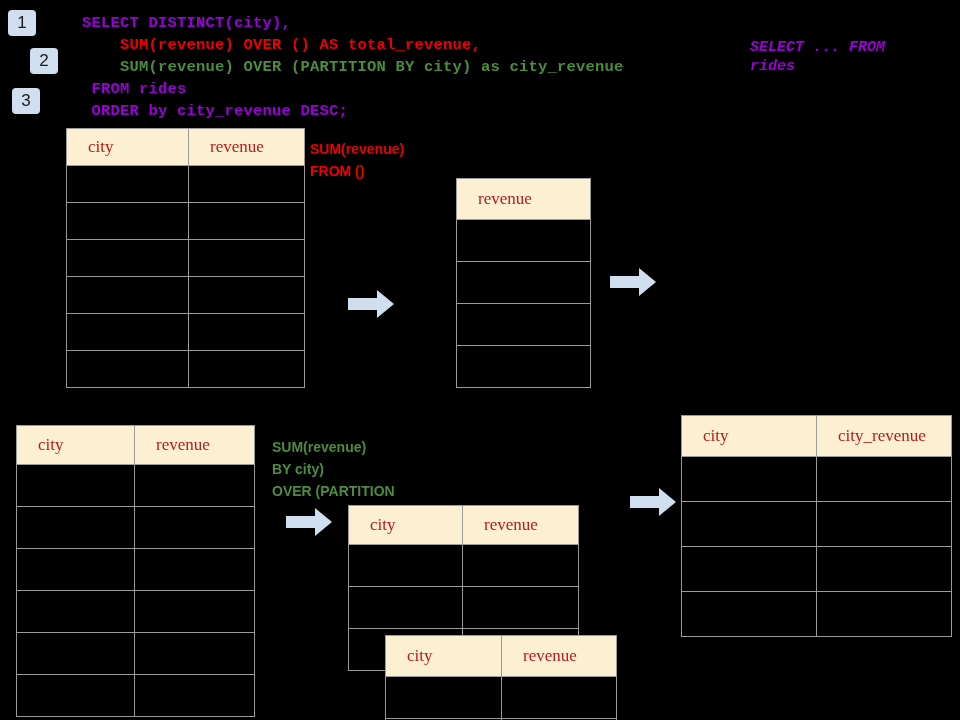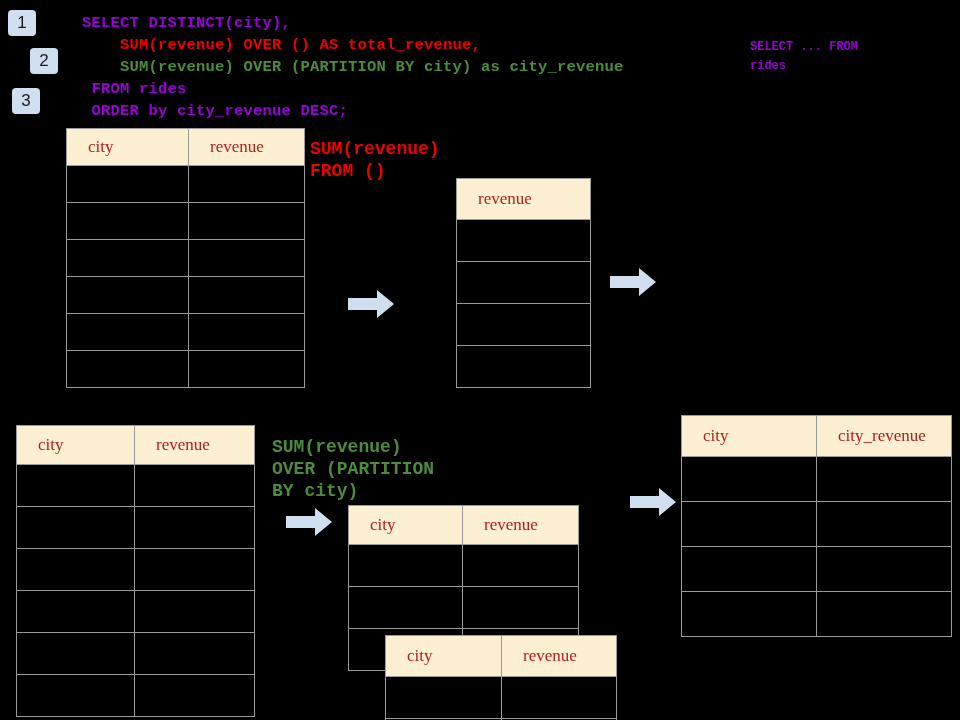--- a/index.html
+++ b/index.html
@@ -35,31 +35,32 @@
     position: absolute;
     font-family: "Liberation Mono", monospace;
     font-size: 15.5px;
     font-weight: bold;
     white-space: pre;
     letter-spacing: 0.2px;
   }
   .sql-side {
     position: absolute;
     font-family: "Liberation Mono", monospace;
-    font-size: 12px;
+    font-size: 15px;
     font-weight: bold;
     white-space: pre;
     line-height: 19px;
+    font-style: italic;
   }
 
   
   .caption {
     position: absolute;
-    font-family: Liberation Mono, monospace;
-    font-size: 18px;
+    font-family: Liberation Sans, sans-serif;
+    font-size: 14px;
     font-weight: bold;
     white-space: pre;
     line-height: 22px;
   }
 
   
   .tbl {
     position: absolute;
     border-collapse: collapse;
     table-layout: fixed;
@@ -92,21 +93,21 @@
 <body>
 
 <div id="canvas" style="background: rgb(0, 0, 0);">
 
 <div class="badge" style="left: 8px; top: 10px;">1</div>
     <div class="badge" style="left: 30px; top: 48px;">2</div>
     <div class="badge" style="left: 12px; top: 88px;">3</div>
     <div class="sql" style="left: 82px; top: 12px;"><div style="color: rgb(154, 0, 215); padding-left: 0px; line-height: 22px;">SELECT DISTINCT(city),</div><div style="color: rgb(238, 0, 0); padding-left: 38px; line-height: 22px;">SUM(revenue) OVER () AS total_revenue,</div><div style="color: rgb(77, 140, 63); padding-left: 38px; line-height: 22px;">SUM(revenue) OVER (PARTITION BY city) as city_revenue</div><div style="color: rgb(154, 0, 215); padding-left: 9.5px; line-height: 22px;">FROM rides</div><div style="color: rgb(154, 0, 215); padding-left: 9.5px; line-height: 22px;">ORDER by city_revenue DESC;</div></div>
     <div class="sql-side" style="left: 750px; top: 38px; color: rgb(154, 0, 215);"><div>SELECT ... FROM</div><div>rides</div></div>
     <div class="caption" style="left: 310px; top: 138px; color: rgb(238, 0, 0);"><div>SUM(revenue)</div><div>FROM ()</div></div>
-    <div class="caption" style="left: 272px; top: 436px; color: rgb(77, 140, 63);"><div>SUM(revenue)</div><div>OVER (PARTITION</div><div>BY city)</div></div>
+    <div class="caption" style="left: 272px; top: 436px; color: rgb(77, 140, 63);"><div>SUM(revenue)</div><div>BY city)</div><div>OVER (PARTITION</div></div>
     <svg class="arrow" width="46" height="28" viewBox="0 0 46 28" style="left: 348px; top: 290px;">
       <path d="M0,8 L29,8 L29,0 L46,14 L29,28 L29,20 L0,20 Z" fill="#cfdff0"></path>
     </svg>
     <svg class="arrow" width="46" height="28" viewBox="0 0 46 28" style="left: 610px; top: 268px;">
       <path d="M0,8 L29,8 L29,0 L46,14 L29,28 L29,20 L0,20 Z" fill="#cfdff0"></path>
     </svg>
     <svg class="arrow" width="46" height="28" viewBox="0 0 46 28" style="left: 286px; top: 508px;">
       <path d="M0,8 L29,8 L29,0 L46,14 L29,28 L29,20 L0,20 Z" fill="#cfdff0"></path>
     </svg>
     <svg class="arrow" width="46" height="28" viewBox="0 0 46 28" style="left: 630px; top: 488px;">

